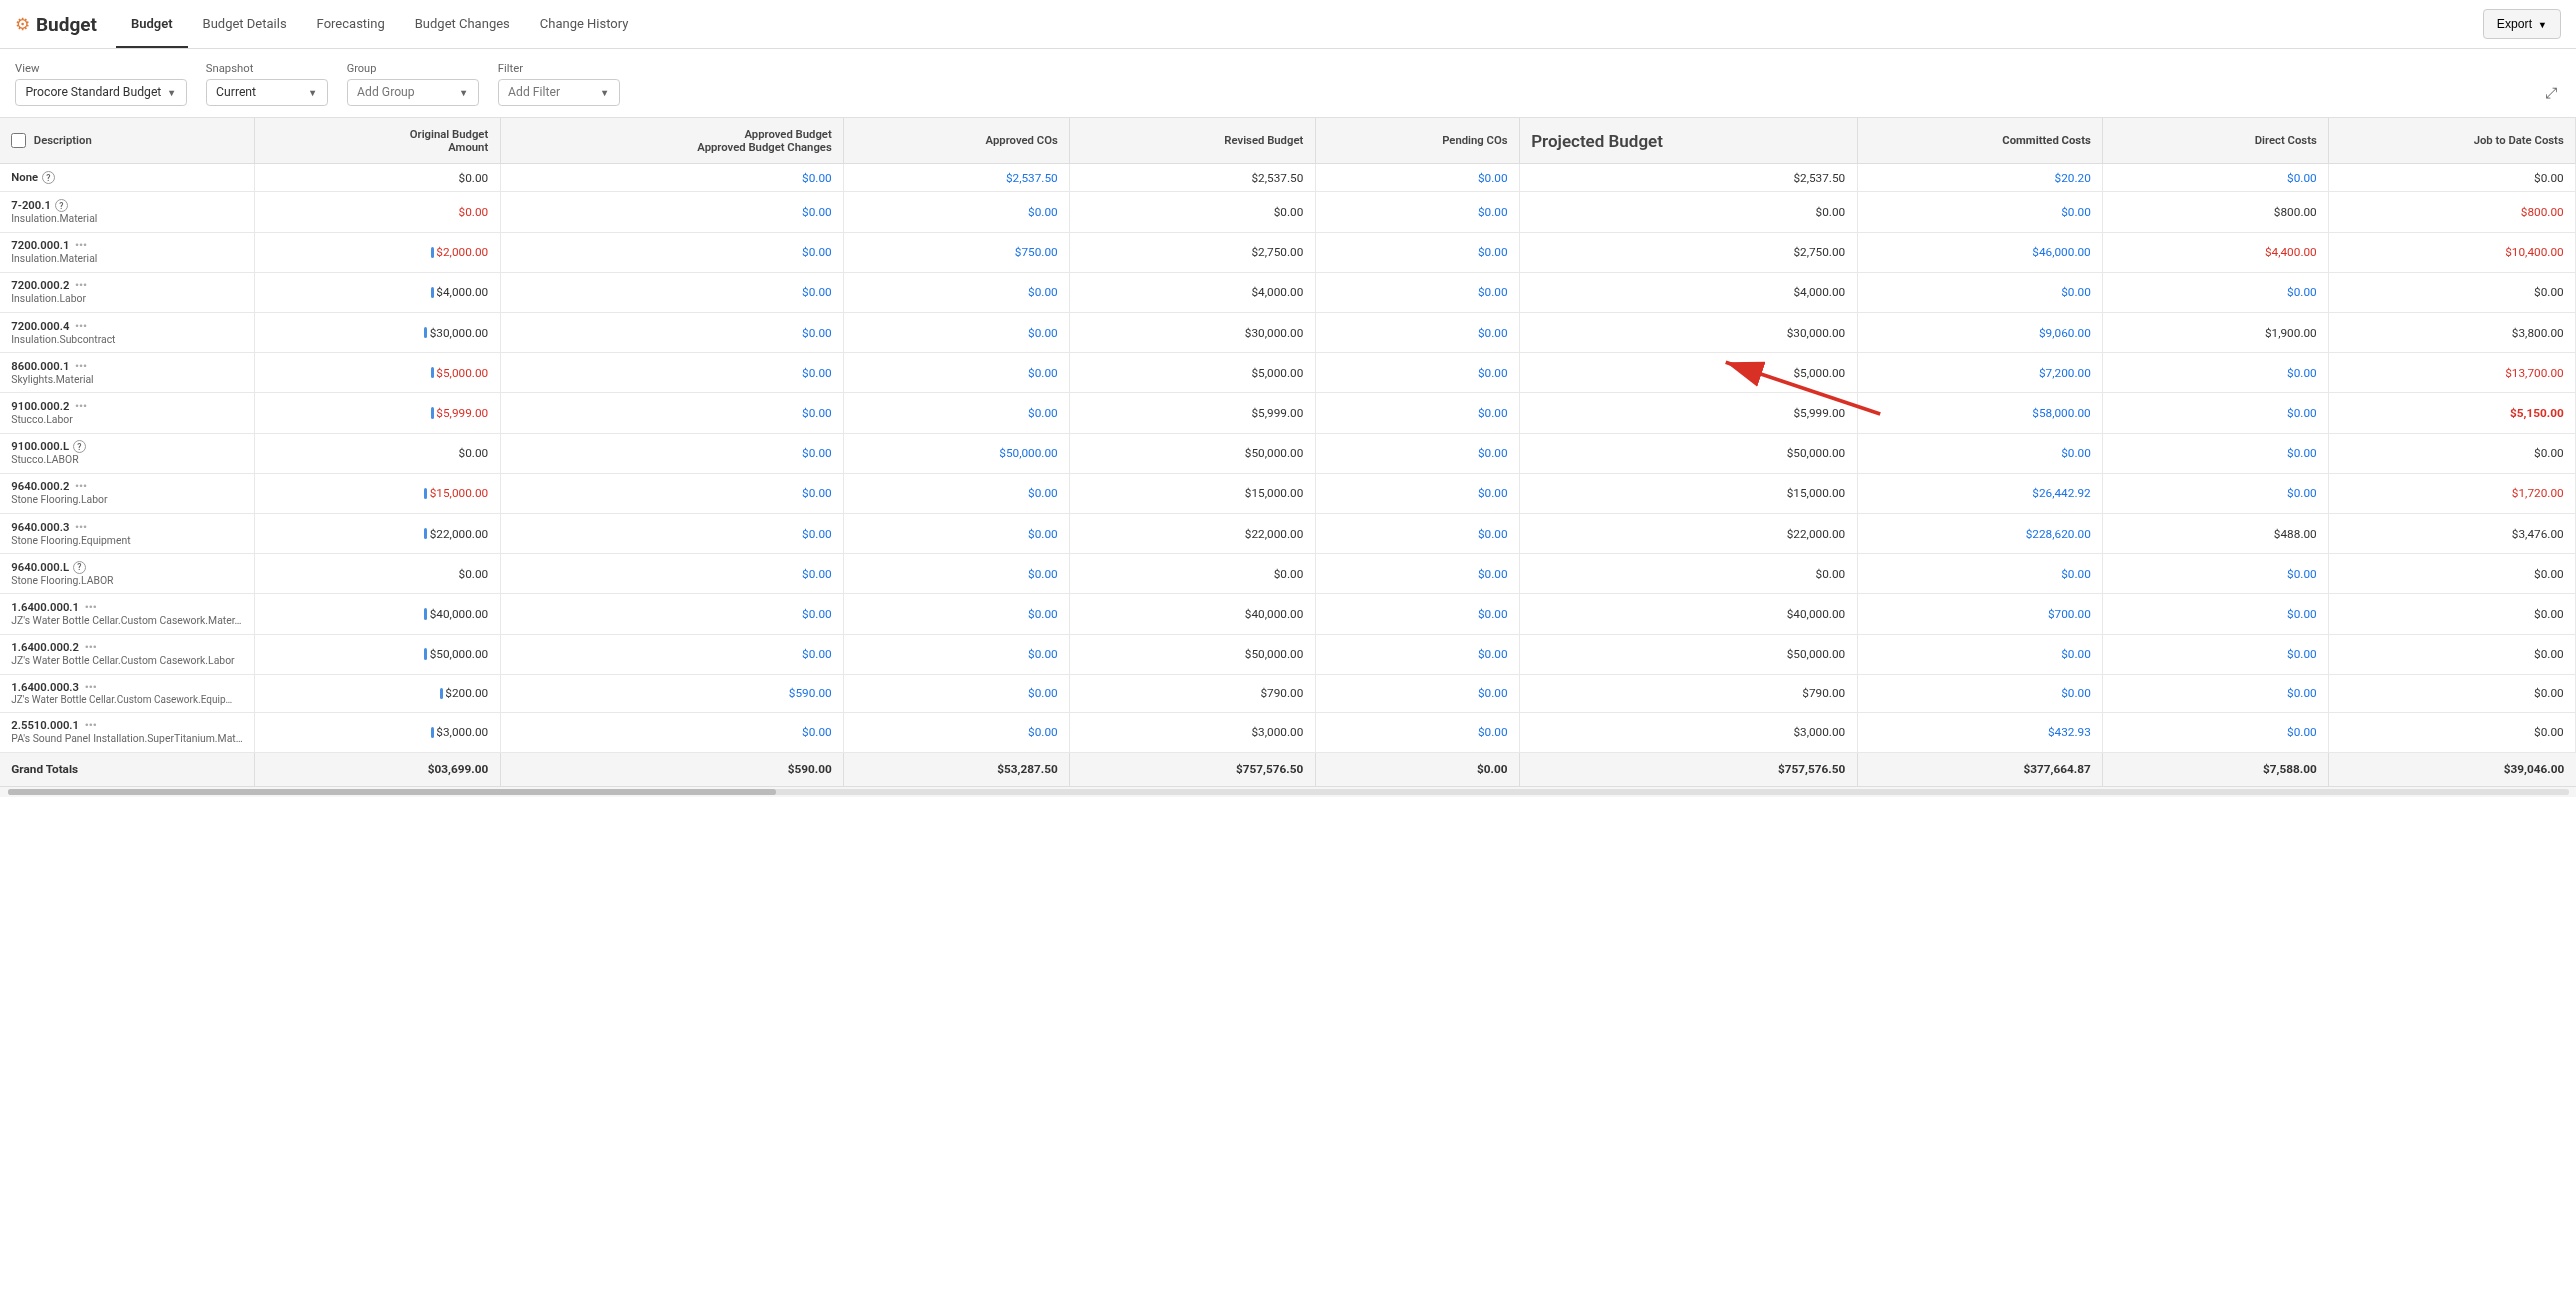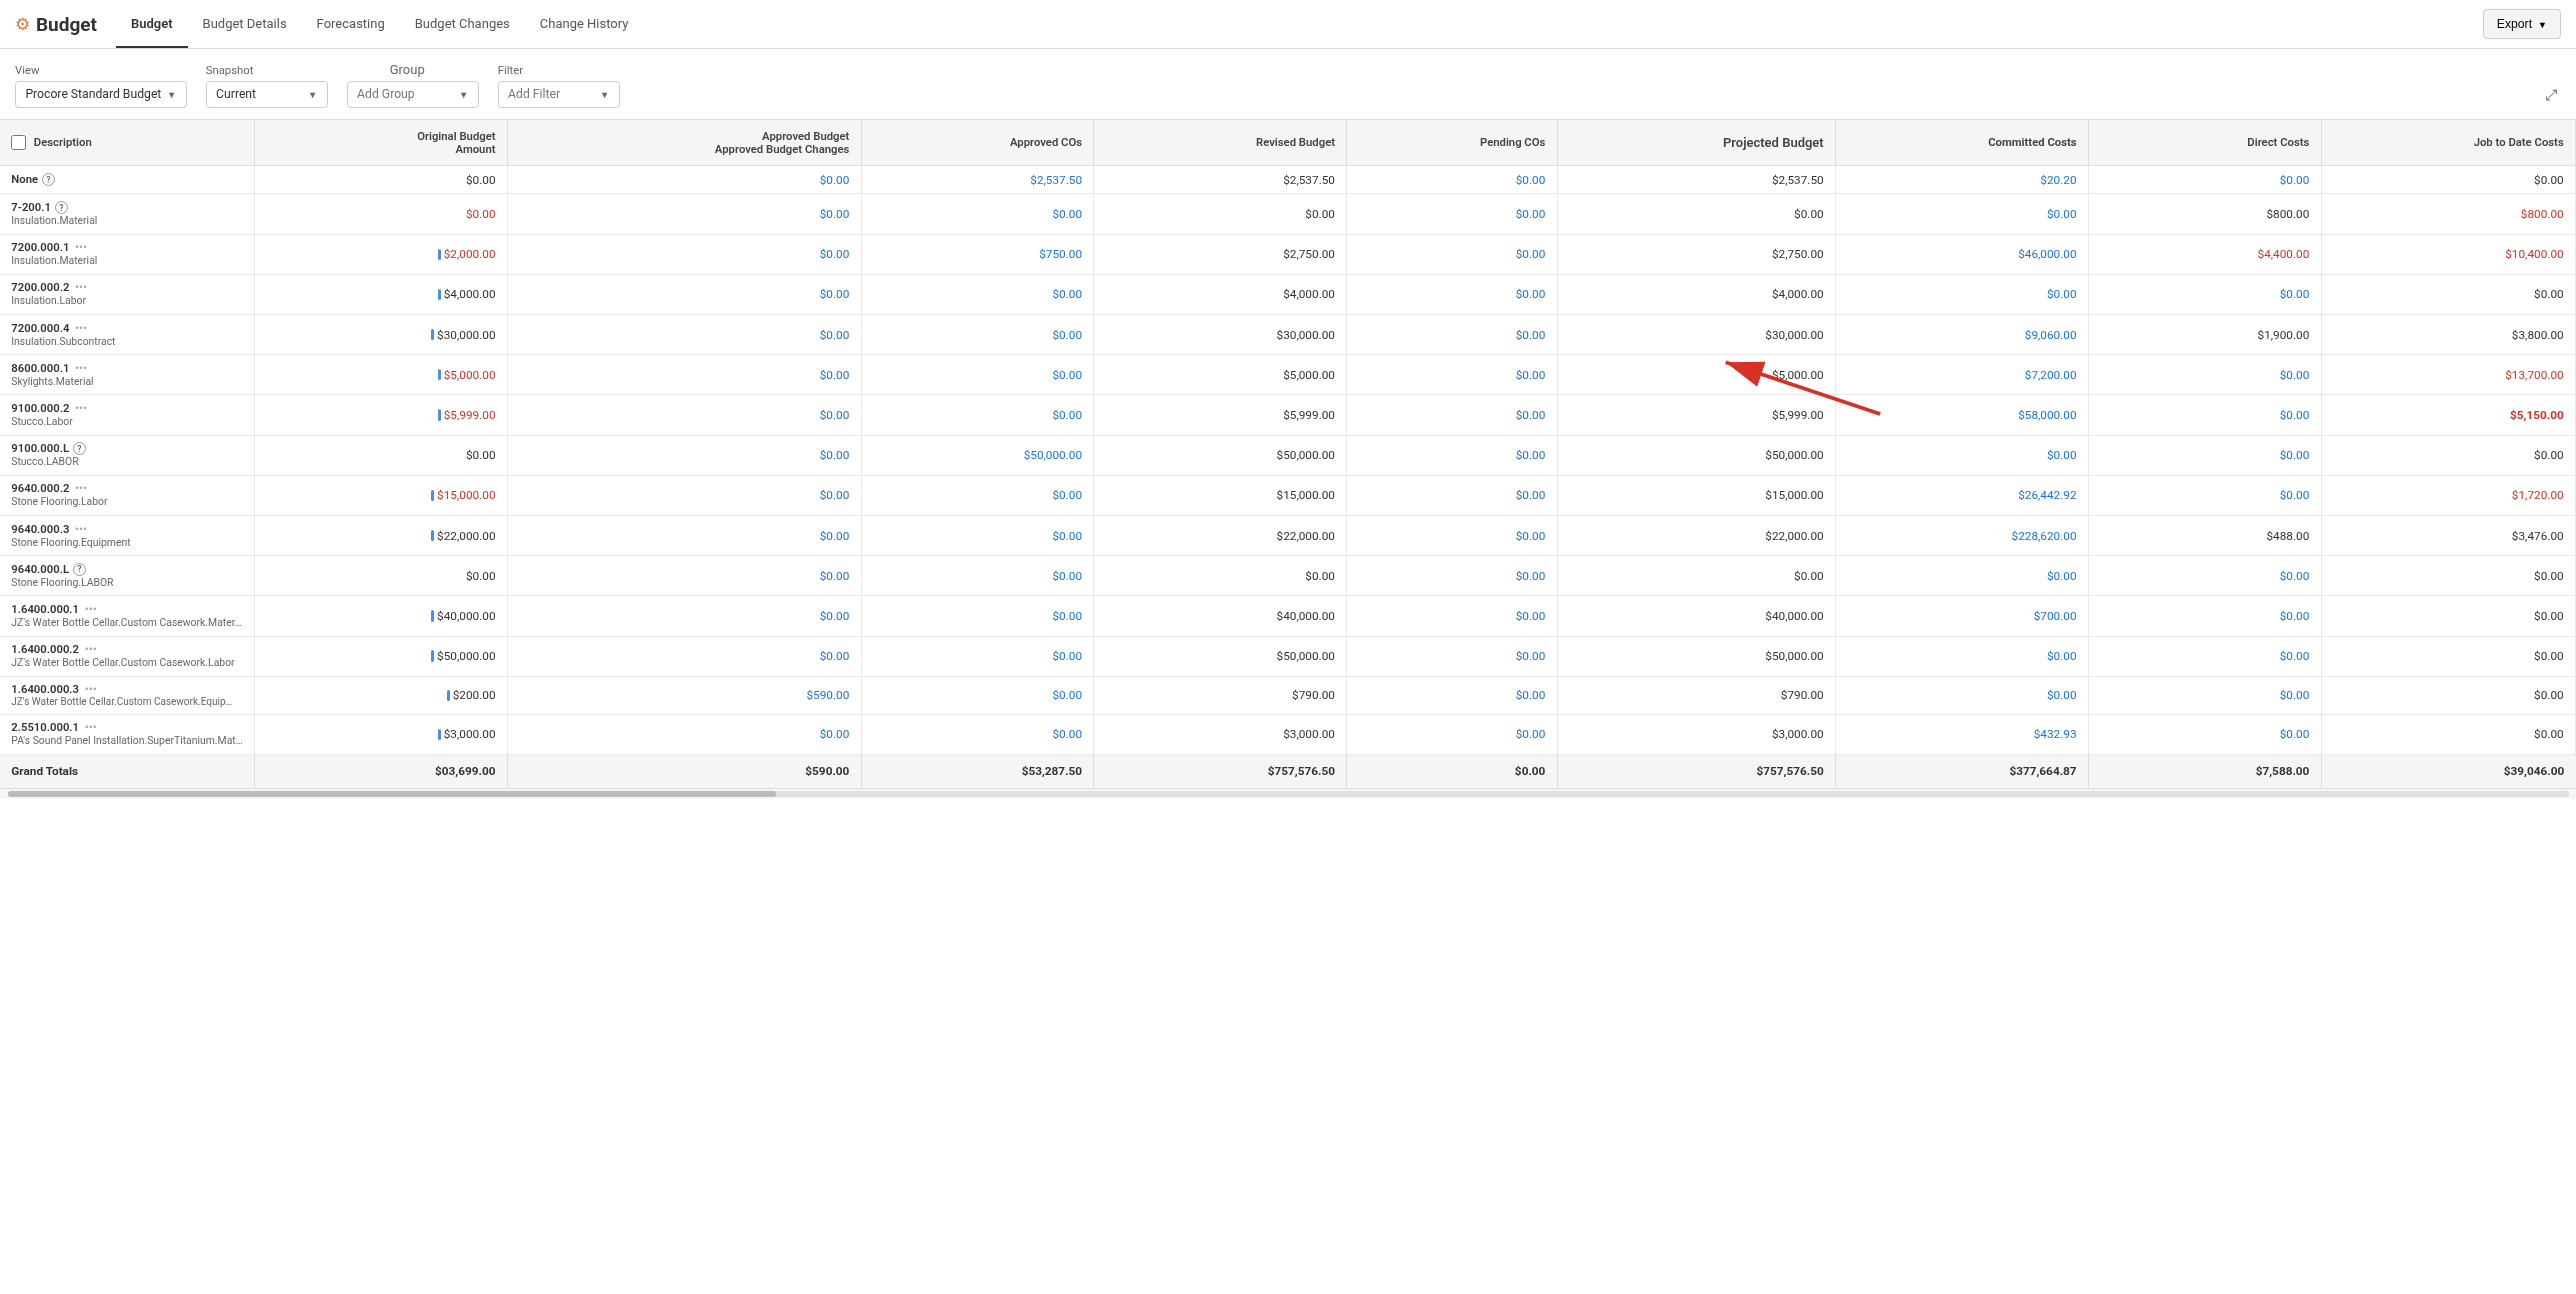--- a/index.html
+++ b/index.html
@@ -45,21 +45,21 @@
     </div>
   </div>
   <div style="display:flex; flex-direction:column; gap:3.8px;">
     <span style="font-size:11.3px; color:#666;">Snapshot</span>
     <div style="display:flex; align-items:center; gap:5.7px; padding:5.7px 9.4px; border:0.9px solid #ccc; border-radius:3.8px; min-width:122px; font-size:12.2px; cursor:pointer; background:#fff;">
       <span>Current</span>
       <span style="color:#666; font-size:9.4px; margin-left:auto;">▼</span>
     </div>
   </div>
   <div style="display:flex; flex-direction:column; gap:3.8px;">
-    <span style="font-size:13px; color:#666;margin-left:43px;">Group</span>
+    <span style="font-size:11px; color:#666;">Group</span>
     <div style="display:flex; align-items:center; gap:5.7px; padding:5.7px 9.4px; border:0.9px solid #ccc; border-radius:3.8px; min-width:132px; font-size:12.2px; cursor:pointer; background:#fff; color:#777;">
       <span>Add Group</span>
       <span style="color:#666; font-size:9.4px; margin-left:auto;">▼</span>
     </div>
   </div>
   <div style="display:flex; flex-direction:column; gap:3.8px;">
     <span style="font-size:11.3px; color:#666;">Filter</span>
     <div style="display:flex; align-items:center; gap:5.7px; padding:5.7px 9.4px; border:0.9px solid #ccc; border-radius:3.8px; min-width:122px; font-size:12.2px; cursor:pointer; background:#fff; color:#777;">
       <span>Add Filter</span>
       <span style="color:#666; font-size:9.4px; margin-left:auto;">▼</span>
@@ -82,21 +82,21 @@
           <div>Original Budget</div>
             <div>Amount</div>
         </th>
         <th style="padding:9.4px 11.3px; text-align:right; border-right:0.9px solid #ddd; font-size:11.3px; color:#444; font-weight:600; white-space:nowrap; min-width:122px;">
           <div>Approved Budget</div>
             <div>Approved Budget Changes</div>
         </th>
         <th style="padding:9.4px 11.3px; text-align:right; border-right:0.9px solid #ddd; font-size:11.3px; color:#444; font-weight:600; min-width:104px;">Approved COs</th>
         <th style="padding:9.4px 11.3px; text-align:right; border-right:0.9px solid #ddd; font-size:11.3px; color:#444; font-weight:600; min-width:113px;">Revised Budget</th>
         <th style="padding:9.4px 11.3px; text-align:right; border-right:0.9px solid #ddd; font-size:11.3px; color:#444; font-weight:600; min-width:94px;">Pending COs</th>
-        <th style="padding:9.4px 11.3px; text-align:right; border-right:0.9px solid #ddd; font-size:13px; color:#444; font-weight:600; min-width:113px;">Projected Budget</th>
+        <th style="padding:9.4px 11.3px; text-align:left; border-right:0.9px solid #ddd; font-size:17px; color:#444; font-weight:600; min-width:113px;">Projected Budget</th>
         <th style="padding:9.4px 11.3px; text-align:right; border-right:0.9px solid #ddd; font-size:11.3px; color:#444; font-weight:700; min-width:113px;">Committed Costs</th>
         <th style="padding:9.4px 11.3px; text-align:right; border-right:0.9px solid #ddd; font-size:11.3px; color:#444; font-weight:600; min-width:104px;">Direct Costs</th>
         <th style="padding:9.4px 11.3px; text-align:right; font-size:11.3px; color:#444; font-weight:600; min-width:113px;">Job to Date Costs</th>
       </tr>
     </thead>
     <tbody id="table-body">
 
     <tr style="border-bottom: 0.9px solid rgb(232, 232, 232); background: rgb(255, 255, 255);">
           <td style="padding: 6.6px 11.3px; border-right: 0.9px solid rgb(232, 232, 232); text-align: left;">
             <div style="display: flex; flex-direction: column;">

